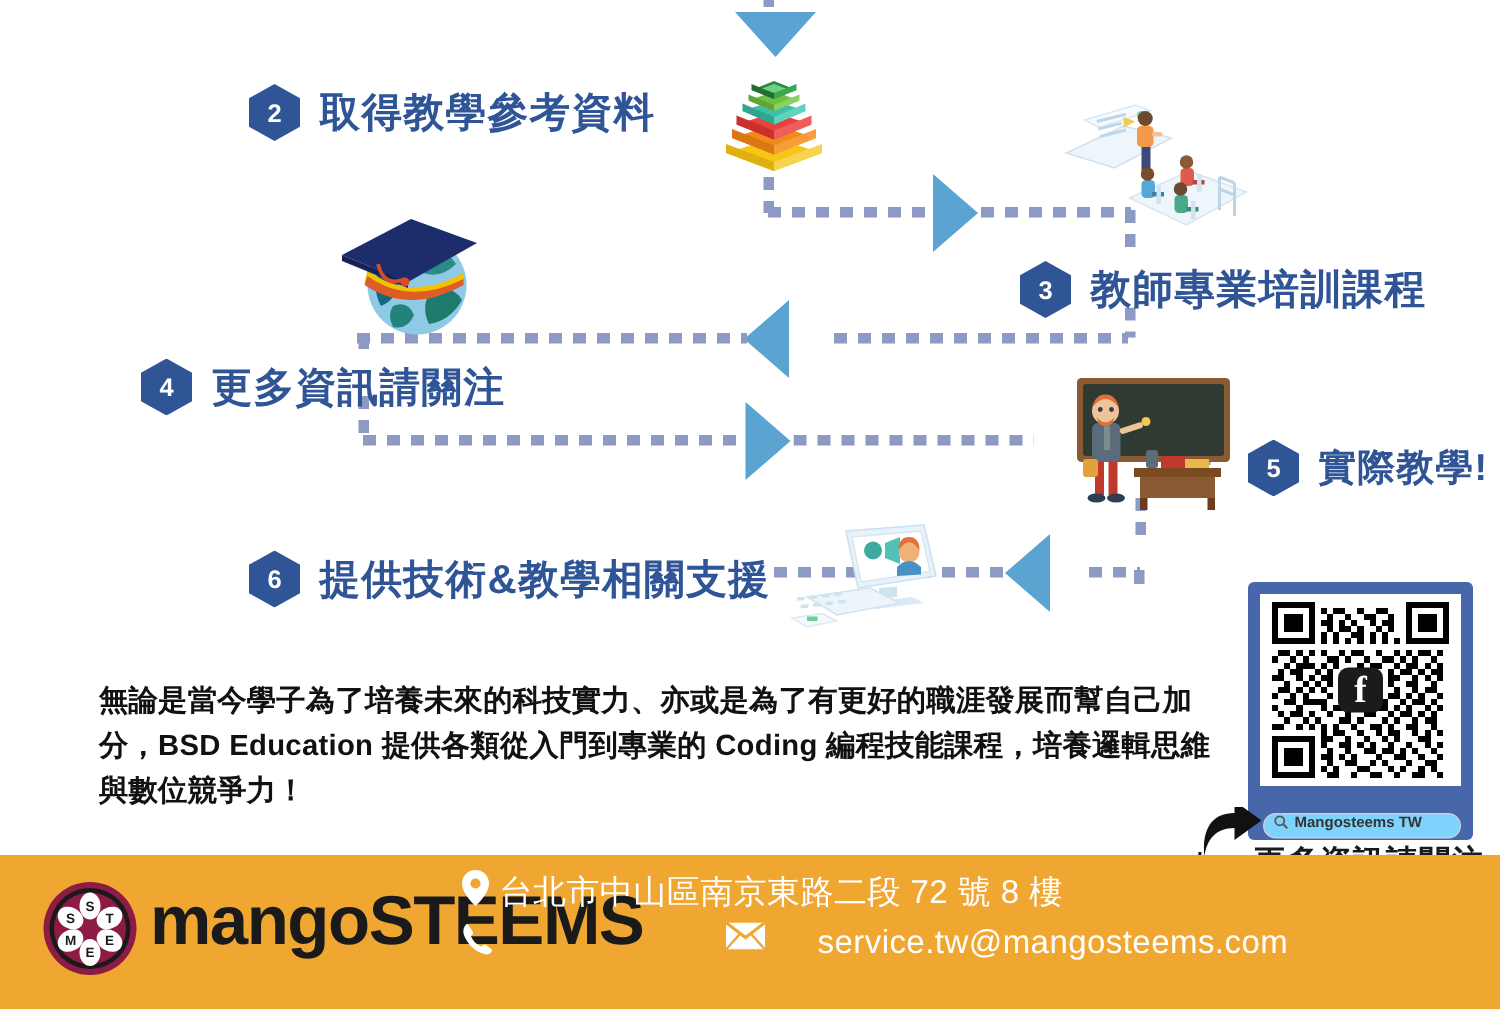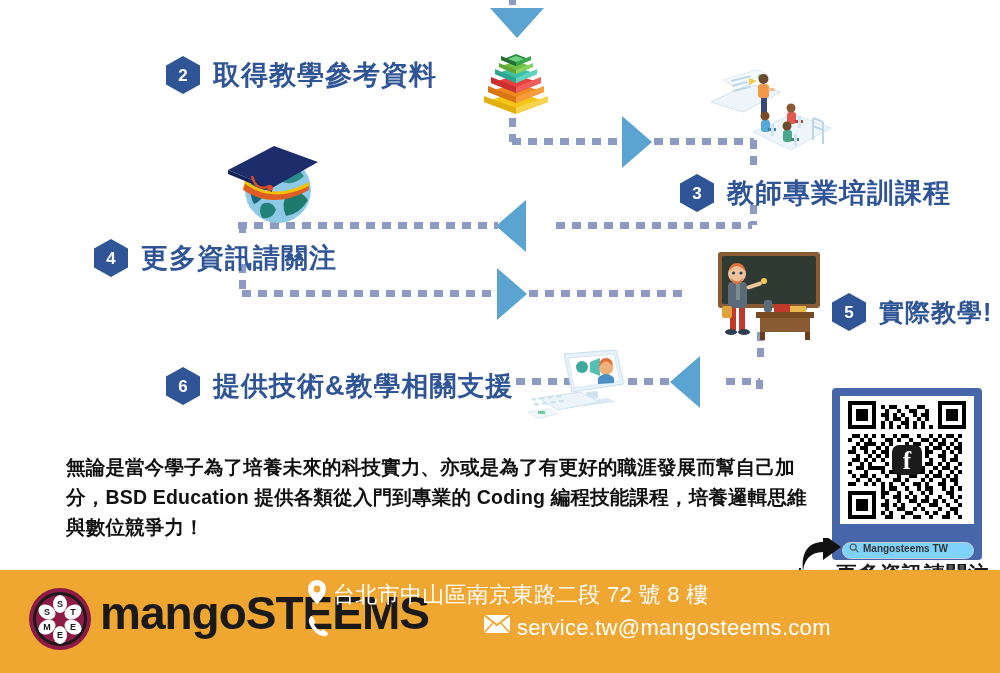--- a/index.html
+++ b/index.html
@@ -638,21 +638,21 @@
     </div>
 
     <div class="contact-line" style="left:308px;top:45px;">
       <span class="ic">
         <svg width="20" height="22" viewBox="0 0 20 22">
             <path d="M3 1 C1 3 0 6 2 10 c3 6 8 10 13 11 c3 1 5 -1 5 -3 l-4 -3 c-1 -1 -2 0 -3 1 c-3 -1 -6 -4 -7 -7 c1 -1 2 -2 1 -3 L4 1 Z" fill="#fff"></path>
           </svg>
       </span>
     </div>
 
-    <div class="contact-line" style="left:484px;top:45px;">
+    <div class="contact-line" style="left:484px;top:45px;gap:28px;">
       <span class="ic">
         <svg width="26" height="18" viewBox="0 0 26 18">
             <rect x="0" y="0" width="26" height="18" rx="1" fill="#fff"></rect>
             <path d="M0 0 L13 10 L26 0" fill="none" stroke="#f0a732" stroke-width="2"></path>
             <path d="M0 18 L9 8 M26 18 L17 8" stroke="#f0a732" stroke-width="1.6" fill="none"></path>
           </svg>
       </span>
       <span class="ctext">service.tw@mangosteems.com</span>
     </div>
 

